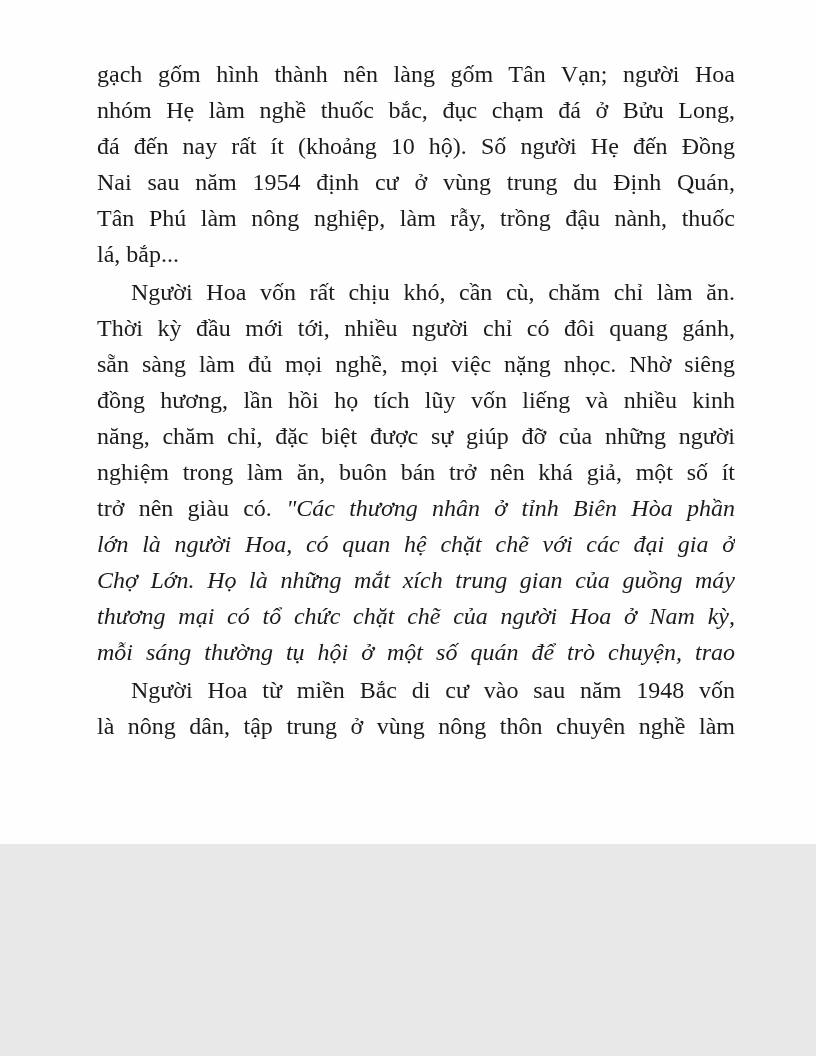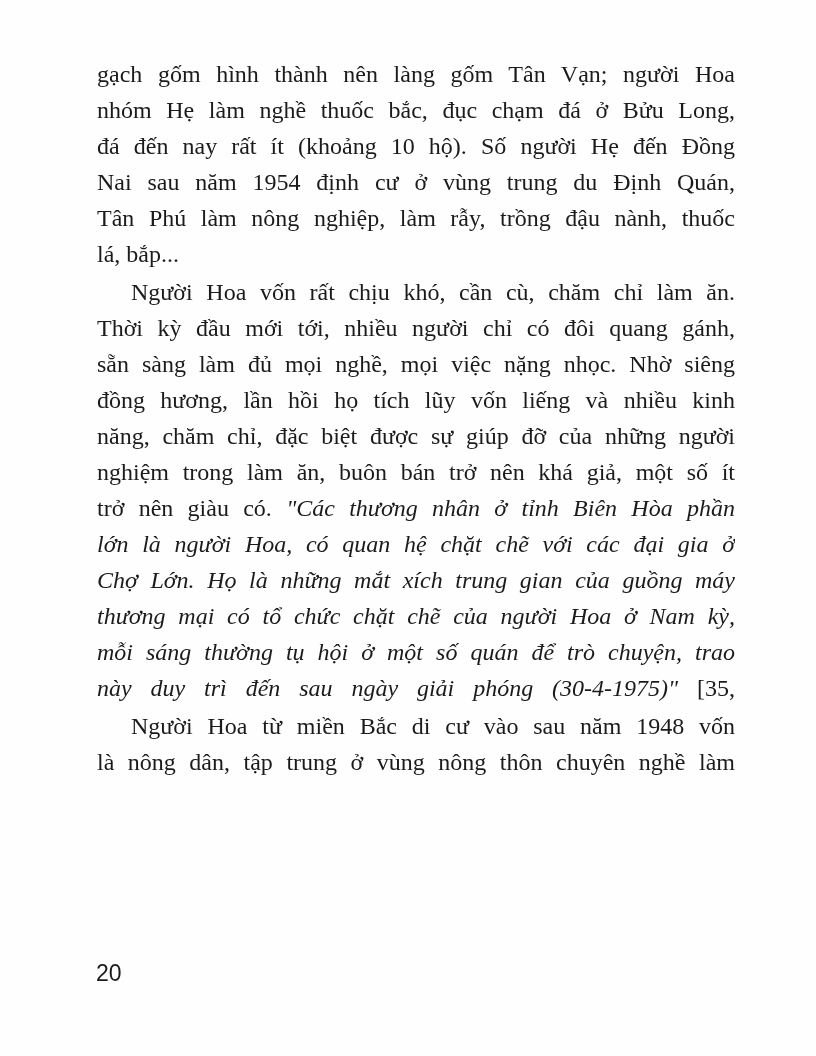--- a/index.html
+++ b/index.html
@@ -3,21 +3,21 @@
 <meta charset="utf-8">
 <style>
   html, body {
     margin: 0;
     padding: 0;
     background: #e8e8e8;
   }
   .page {
     position: relative;
     width: 816px;
-    height: 1056px;
+    height: 844px;
     margin: 0 auto;
     background: #fefefe;
     overflow: hidden;
     font-family: "Liberation Serif", "DejaVu Serif", serif;
     color: #1b1b1b;
   }
   .content {
     position: absolute;
     left: 97px;
     top: 56px;
@@ -72,21 +72,20 @@
         <div class="line"><span class="seg normal">Thời kỳ đầu mới tới, nhiều người chỉ có đôi quang gánh,</span></div>
         <div class="line"><span class="seg normal">sẵn sàng làm đủ mọi nghề, mọi việc nặng nhọc. Nhờ siêng</span></div>
         <div class="line"><span class="seg normal">đồng hương, lần hồi họ tích lũy vốn liếng và nhiều kinh</span></div>
         <div class="line"><span class="seg normal">năng, chăm chỉ, đặc biệt được sự giúp đỡ của những người</span></div>
         <div class="line"><span class="seg normal">nghiệm trong làm ăn, buôn bán trở nên khá giả, một số ít</span></div>
         <div class="line"><span class="seg normal">trở nên giàu có. </span><span class="seg italic">"Các thương nhân ở tỉnh Biên Hòa phần</span></div>
         <div class="line"><span class="seg italic">lớn là người Hoa, có quan hệ chặt chẽ với các đại gia ở</span></div>
         <div class="line"><span class="seg italic">Chợ Lớn. Họ là những mắt xích trung gian của guồng máy</span></div>
         <div class="line"><span class="seg italic">thương mại có tổ chức chặt chẽ của người Hoa ở Nam kỳ,</span></div>
         <div class="line"><span class="seg italic">mỗi sáng thường tụ hội ở một số quán để trò chuyện, trao</span></div>
-        <div class="line"><span class="seg italic">này duy trì đến sau ngày giải phóng (30-4-1975)"</span><span class="seg normal"> [35,</span></div>
       </div>
       <div class="paragraph">
         <div class="line indent"><span class="seg normal">Người Hoa từ miền Bắc di cư vào sau năm 1948 vốn</span></div>
         <div class="line"><span class="seg normal">là nông dân, tập trung ở vùng nông thôn chuyên nghề làm</span></div>
       </div>
     </div>
   <div class="page-number">20</div>
 </div>
 
 </body></html>

